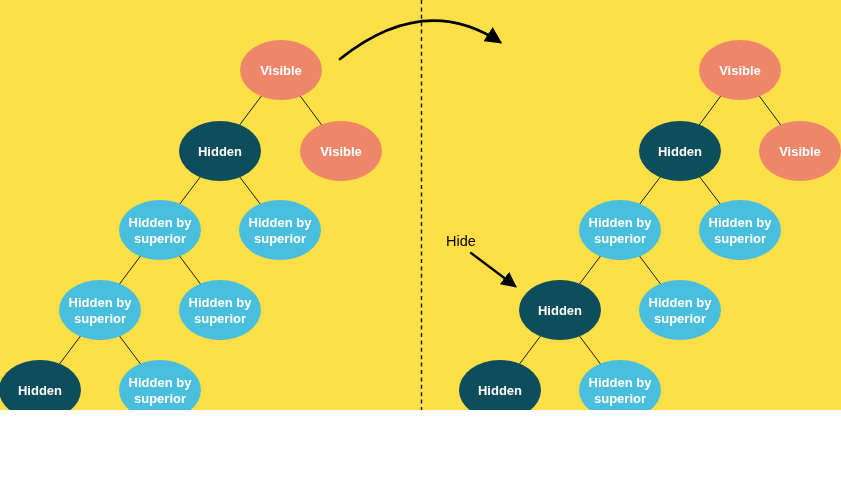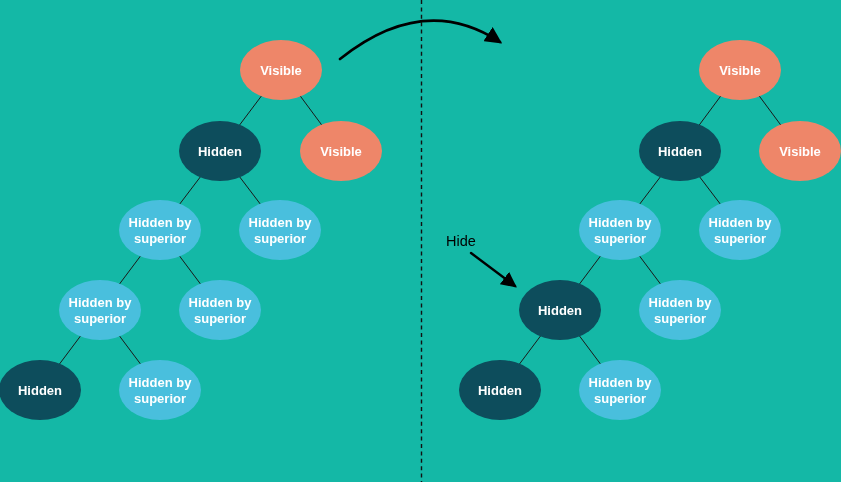--- a/index.html
+++ b/index.html
@@ -1,20 +1,20 @@
 <!DOCTYPE html>
 <html><head>
 <meta charset="utf-8">
 <style>
   html, body { margin: 0; padding: 0; background: #ffffff; }
   .stage {
     position: relative;
     width: 841px;
-    height: 482px;
-    background: #14b8a6;
+    height: 410px;
+    background: #fde047;
     overflow: hidden;
     font-family: "Liberation Sans", sans-serif;
   }
   svg { display: block; }
   .edge { stroke: #1a1a1a; stroke-width: 1; }
   .node-label {
     font-family: "Liberation Sans", sans-serif;
     font-size: 13px;
     font-weight: 600;
     text-anchor: middle;

